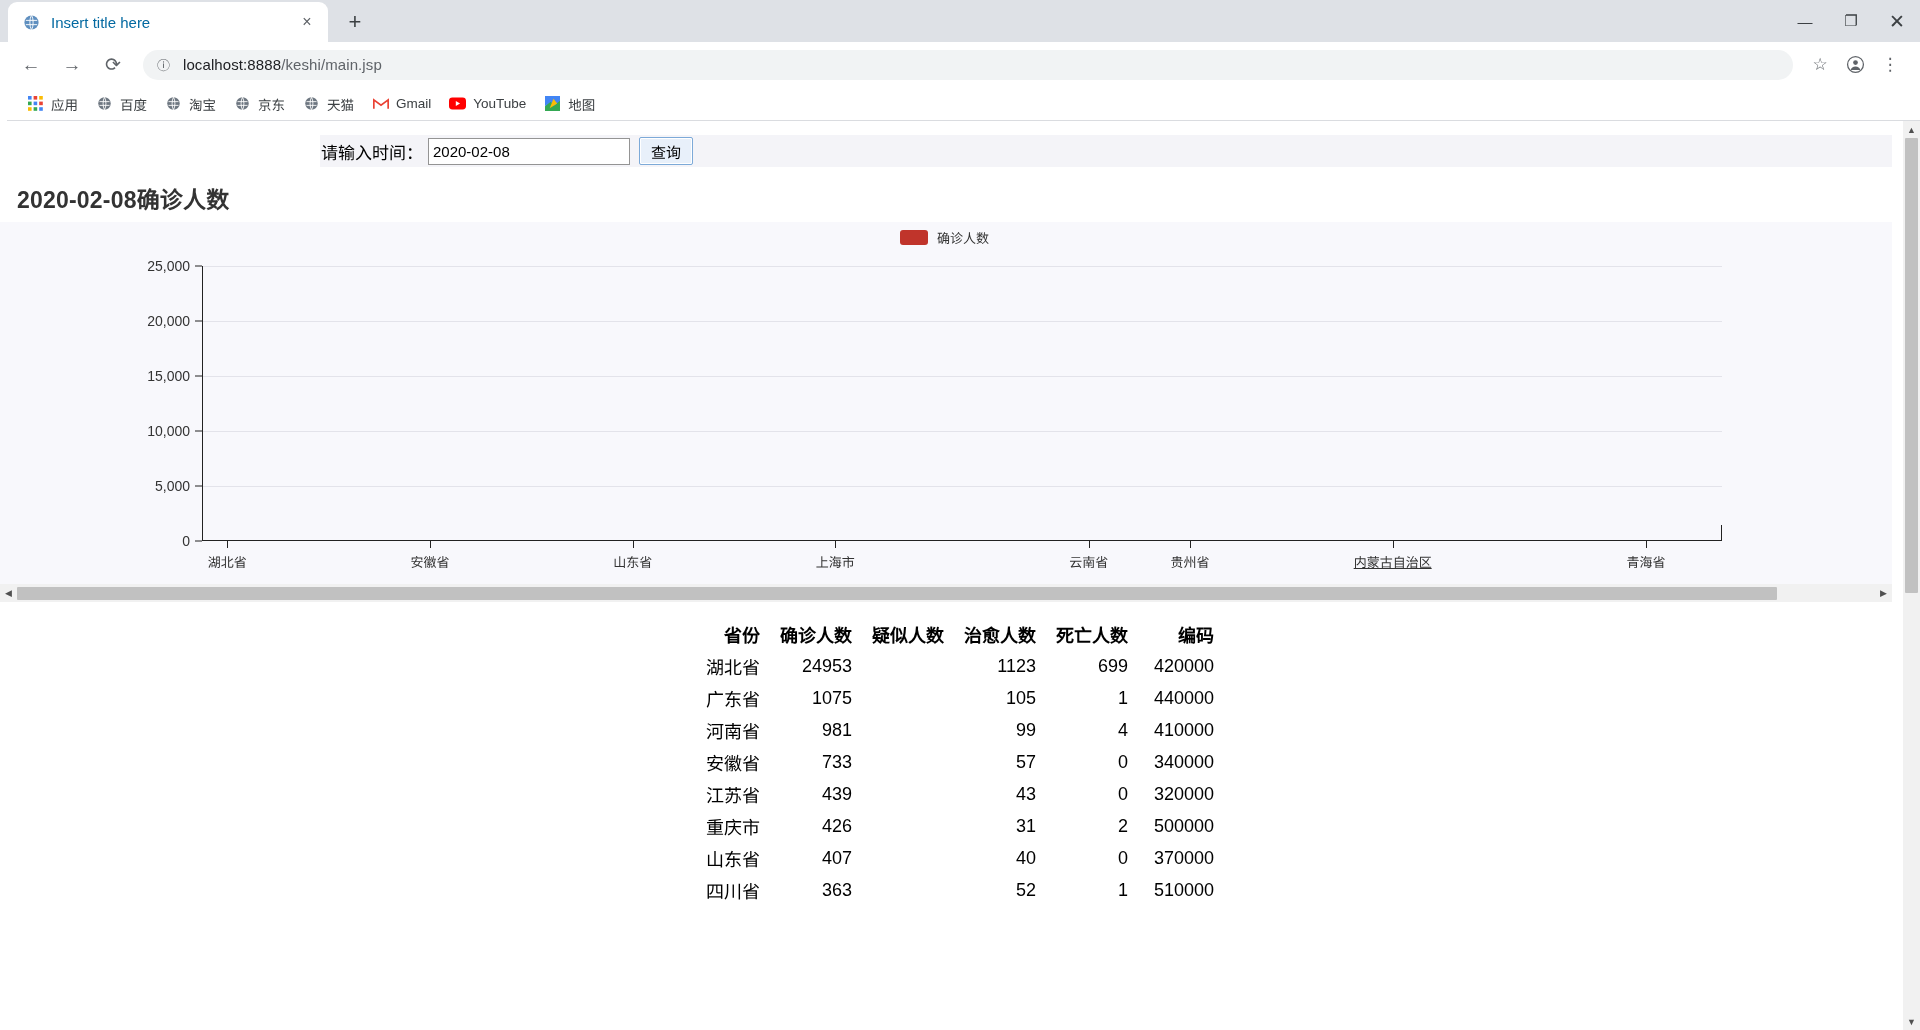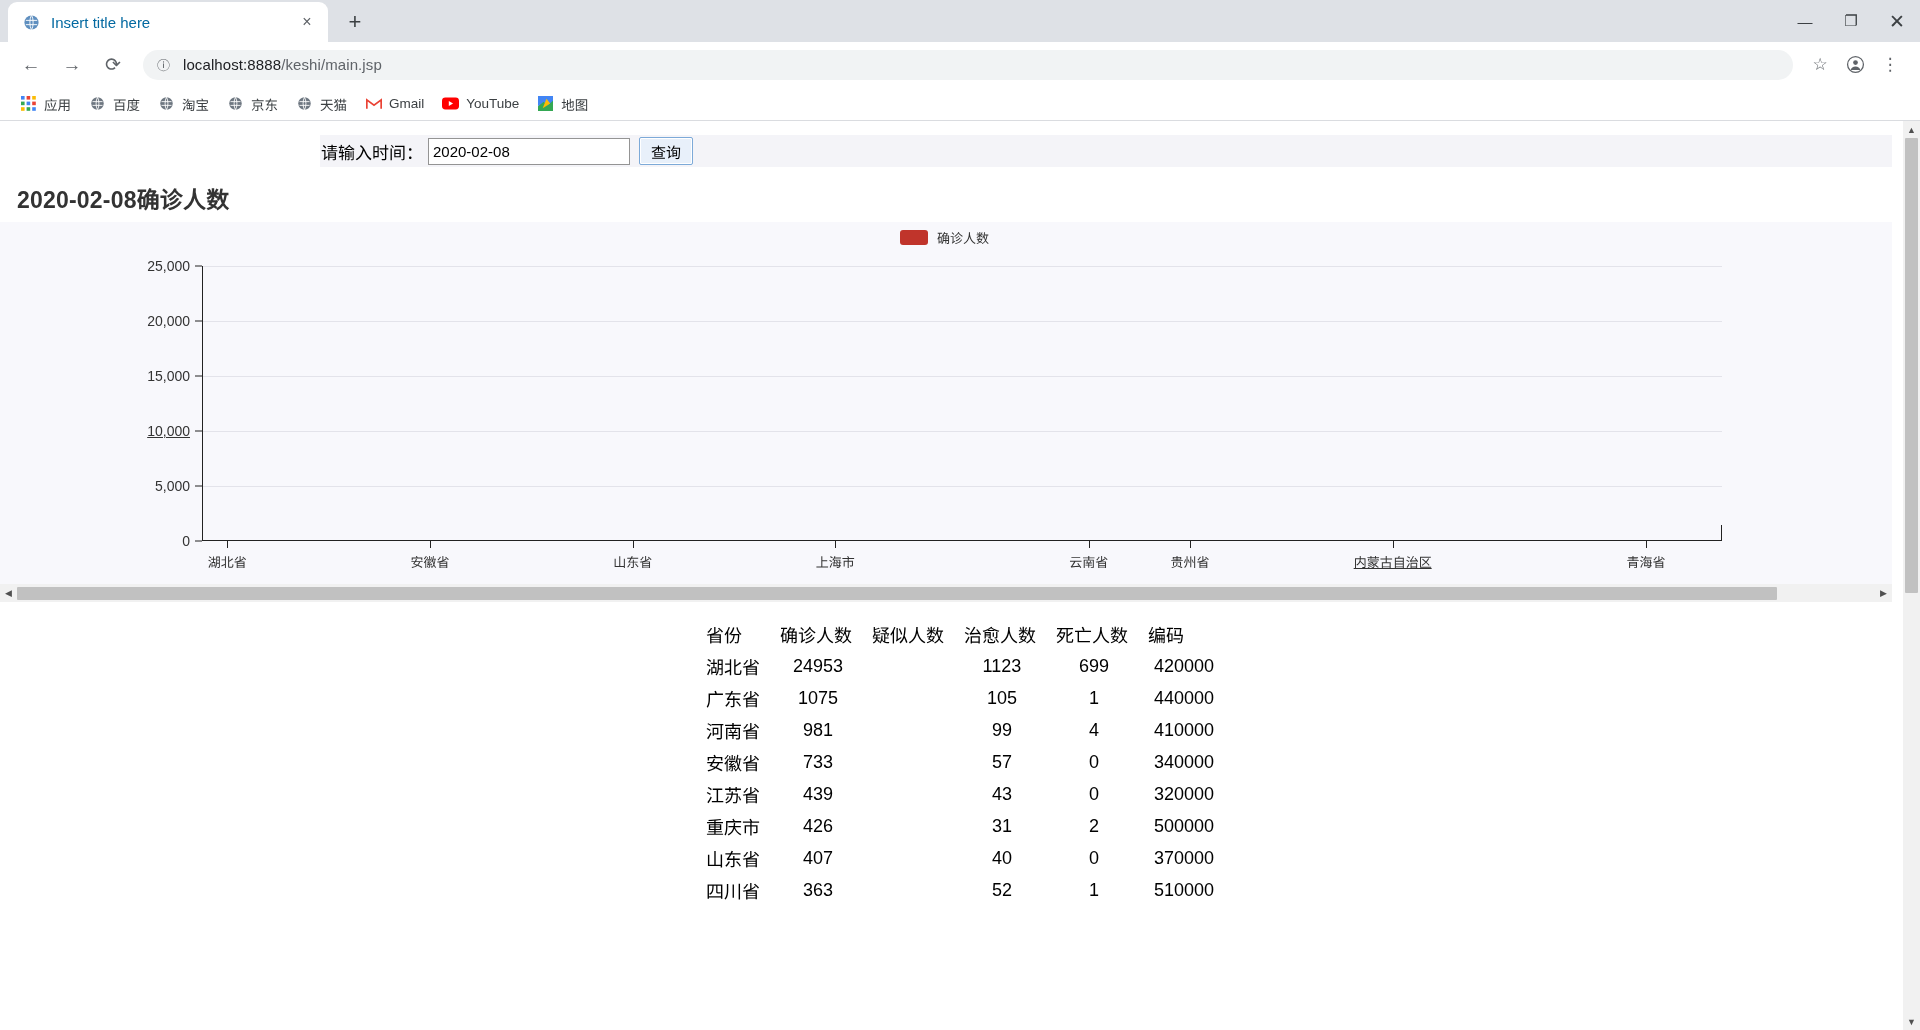--- a/index.html
+++ b/index.html
@@ -83,20 +83,21 @@
   .tb-icon {
     width: 32px; height: 32px; margin-left: 3px;
     display: flex; align-items: center; justify-content: center;
     color: #5f6368; font-size: 17px;
   }
 
   .bookmarks {
     height: 34px; background: #fff;
     display: flex; align-items: center; padding: 0 12px;
     border-bottom: 1px solid #dadce0;
+    margin-left: 7px;
   }
   .bm {
     display: flex; align-items: center; height: 26px;
     padding: 0 8px; margin-right: 2px; border-radius: 4px;
   }
   .bm-icon {
     width: 17px; height: 17px; margin-right: 7px; flex: none;
     display: flex; align-items: center; justify-content: center;
   }
   .bm-label { font-size: 13.5px; color: #3c4043; white-space: nowrap; }
@@ -210,25 +211,25 @@
     width: 1760px; background: #c1c1c1; border-radius: 1px;
   }
 
   
   .data-table {
     margin: 16px auto 0 auto;
     border-collapse: collapse;
     font-size: 18px; color: #000;
   }
   .data-table th {
-    font-weight: normal; padding: 3px 10px; text-align: left; white-space: nowrap;
+    font-weight: bold; padding: 3px 10px; text-align: right; white-space: nowrap;
   }
   .data-table td { padding: 3px 10px; white-space: nowrap; }
   .data-table td.prov { text-align: center; }
-  .data-table td.num  { text-align: center; padding-left: 14px; }
+  .data-table td.num  { text-align: right; padding-left: 14px; }
   .data-table td.code { text-align: left; padding-left: 16px; }
 
   
   .vscroll {
     position: absolute; right: 0; top: 0; width: 17px; height: 909px;
     background: #f1f1f1; display: flex; flex-direction: column; align-items: center;
   }
   .vscroll-arrow {
     width: 17px; height: 17px; flex: none;
     display: flex; align-items: center; justify-content: center;
@@ -398,21 +399,21 @@
             <div class="gridline" style="top: 40%;"></div>
             <div class="gridline" style="top: 20%;"></div>
             <div class="gridline" style="top: 0%;"></div>
           </div>
         <div id="yticks">
             <div class="ytick-mark" style="top: 100%;"></div>
             <div class="ytick-label" style="top: 100%;">0</div>
             <div class="ytick-mark" style="top: 80%;"></div>
             <div class="ytick-label" style="top: 80%;">5,000</div>
             <div class="ytick-mark" style="top: 60%;"></div>
-            <div class="ytick-label" style="top: 60%; text-decoration: underline;">10,000</div>
+            <div class="ytick-label" style="top: 60%;">10,000</div>
             <div class="ytick-mark" style="top: 40%;"></div>
             <div class="ytick-label" style="top: 40%;">15,000</div>
             <div class="ytick-mark" style="top: 20%;"></div>
             <div class="ytick-label" style="top: 20%;">20,000</div>
             <div class="ytick-mark" style="top: 0%;"></div>
             <div class="ytick-label" style="top: 0%;">25,000</div>
           </div>
         <div class="bars" id="bars">
             <div class="barcell">
               <div class="bar" title="湖北省: 24953" style="height: 99.812%;"></div>

